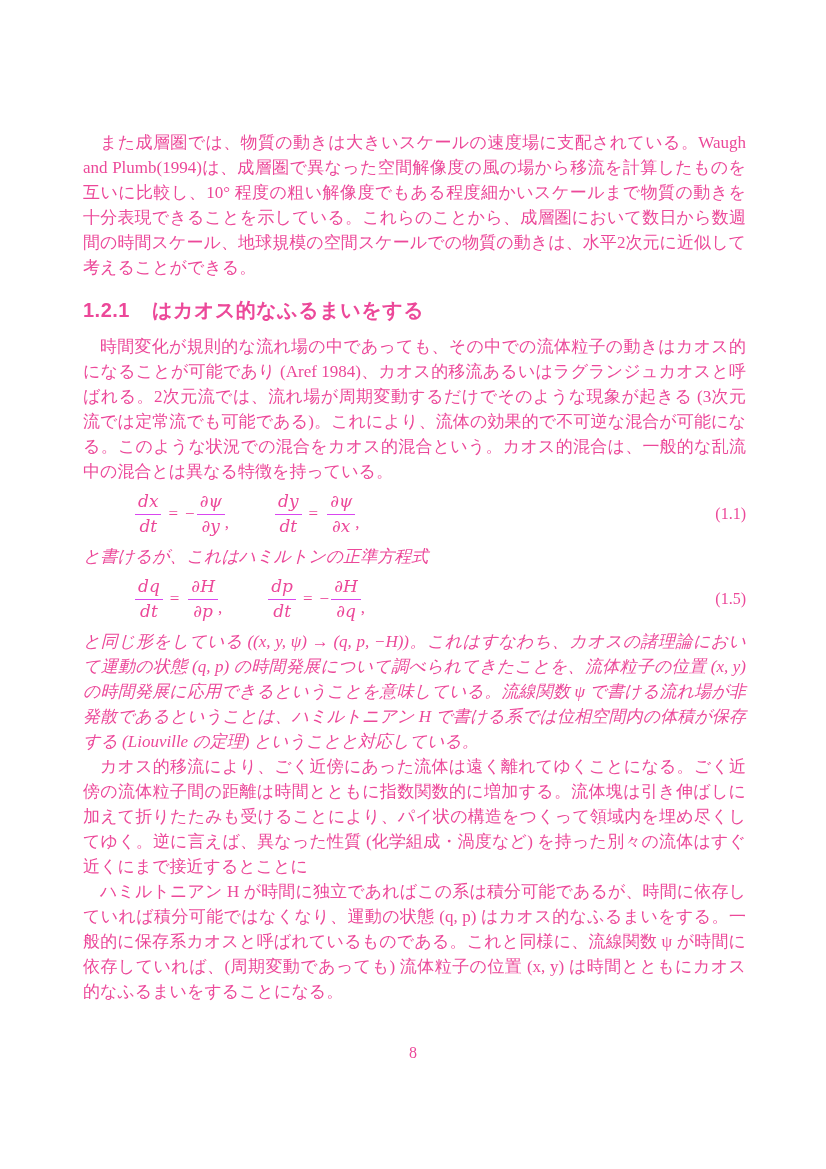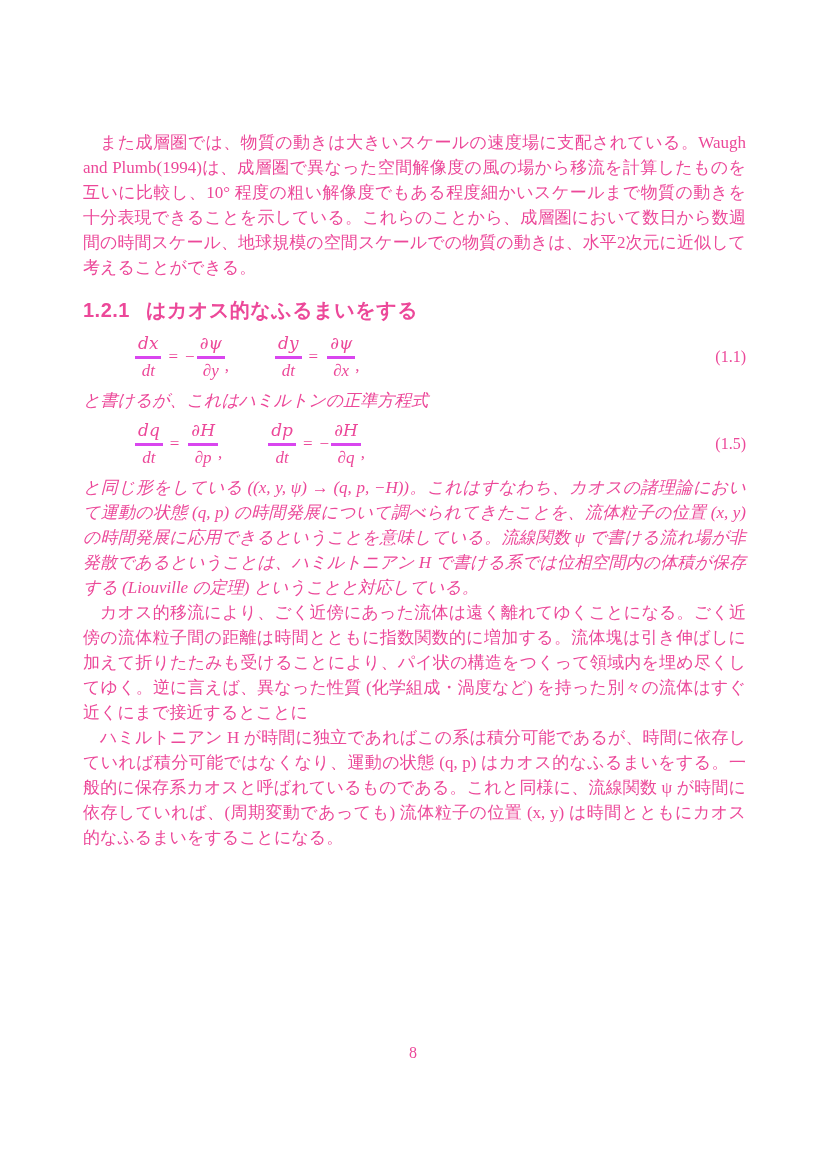--- a/index.html
+++ b/index.html
@@ -29,43 +29,43 @@
   .section-heading{
     margin:16px 0 10px 0;
     font-family:"Liberation Sans","DejaVu Sans",sans-serif;
     font-weight:bold;
     font-size:20px;
     line-height:28px;
     text-align:left;
     text-indent:0;
     letter-spacing:0.5px;
   }
-  .sec-num{display:inline-block;margin-right:16px;}
+  .sec-num{display:inline-block;margin-right:22px;}
   .equation{
     position:relative;
     display:flex;
     align-items:center;
     margin:8px 0;
     padding-left:52px;
     font-size:17px;
     line-height:1.2;
   }
   .mi{
     font-family:"DejaVu Serif","Liberation Serif",serif;
     font-style:italic;
   }
   .frac{
     display:inline-flex;
     flex-direction:column;
     align-items:center;
     vertical-align:middle;
     line-height:1.15;
   }
-  .frac .num{border-bottom:3px solid #d946ef;padding:0 3px 2px 3px;}
-  .frac .den{padding-top:2px;font-family:Liberation Serif, serif;}
+  .frac .num{border-bottom:1px solid #d946ef;padding:0 3px 2px 3px;}
+  .frac .den{padding-top:2px;}
   .rel{margin:0 7px;font-style:normal;}
   .sign{margin-right:2px;font-style:normal;}
   .punct{transform:translateY(9px);font-style:normal;}
   .eq-gap{display:inline-block;width:46px;}
   .eq-label{
     position:absolute;
     right:0;
     top:50%;
     transform:translateY(-50%);
     font-style:normal;
@@ -86,20 +86,21 @@
 <div class="page">
   <div class="content">
 
     <p class="para">また成層圏では、物質の動きは大きいスケールの速度場に支配されている。Waugh and Plumb(1994)は、成層圏で異なった空間解像度の風の場から移流を計算したものを互いに比較し、10° 程度の粗い解像度でもある程度細かいスケールまで物質の動きを十分表現できることを示している。これらのことから、成層圏において数日から数週間の時間スケール、地球規模の空間スケールでの物質の動きは、水平2次元に近似して考えることができる。</p>
 
     <h2 class="section-heading">
       <span class="sec-num">1.2.1</span><span>はカオス的なふるまいをする</span>
     </h2>
 
 
+    <p class="para">時間変化が規則的な流れ場の中であっても、その中での流体粒子の動きはカオス的になることが可能であり (Aref 1984)、カオス的移流あるいはラグランジュカオスと呼ばれる。2次元流では、流れ場が周期変動するだけでそのような現象が起きる (3次元流では定常流でも可能である)。これにより、流体の効果的で不可逆な混合が可能になる。このような状況での混合をカオス的混合という。カオス的混合は、一般的な乱流中の混合とは異なる特徴を持っている。</p>
 
 
     <div class="equation">
       <span class="frac mi">
         <span class="num">dx</span>
         <span class="den">dt</span>
       </span>
       <span class="rel">=</span>
       <span class="sign">−</span>
       <span class="frac mi">

